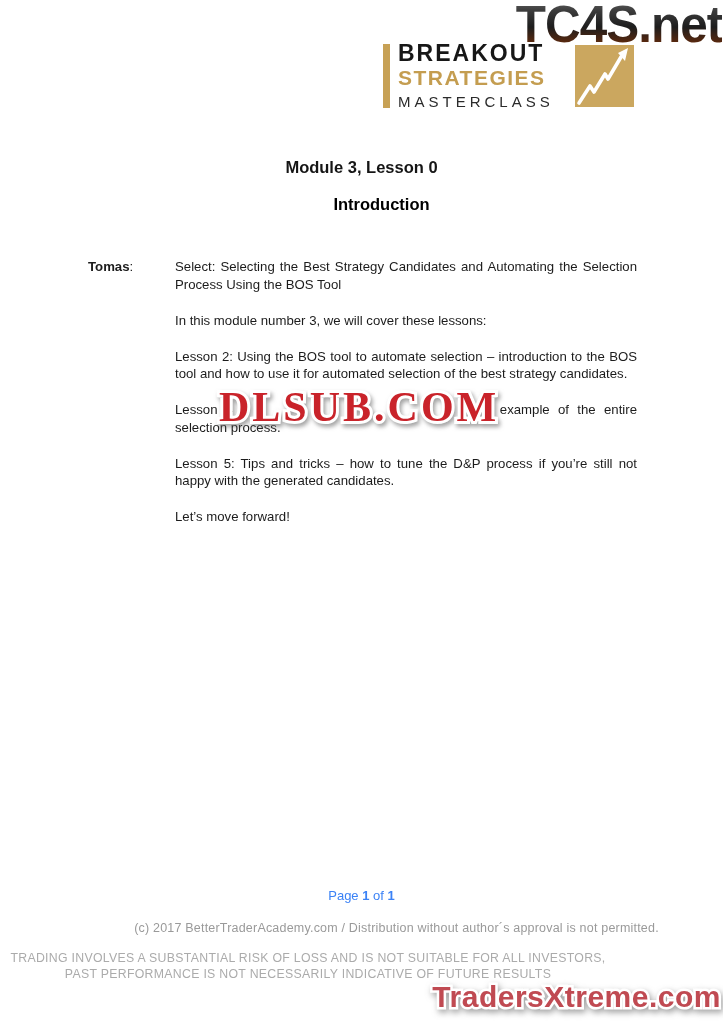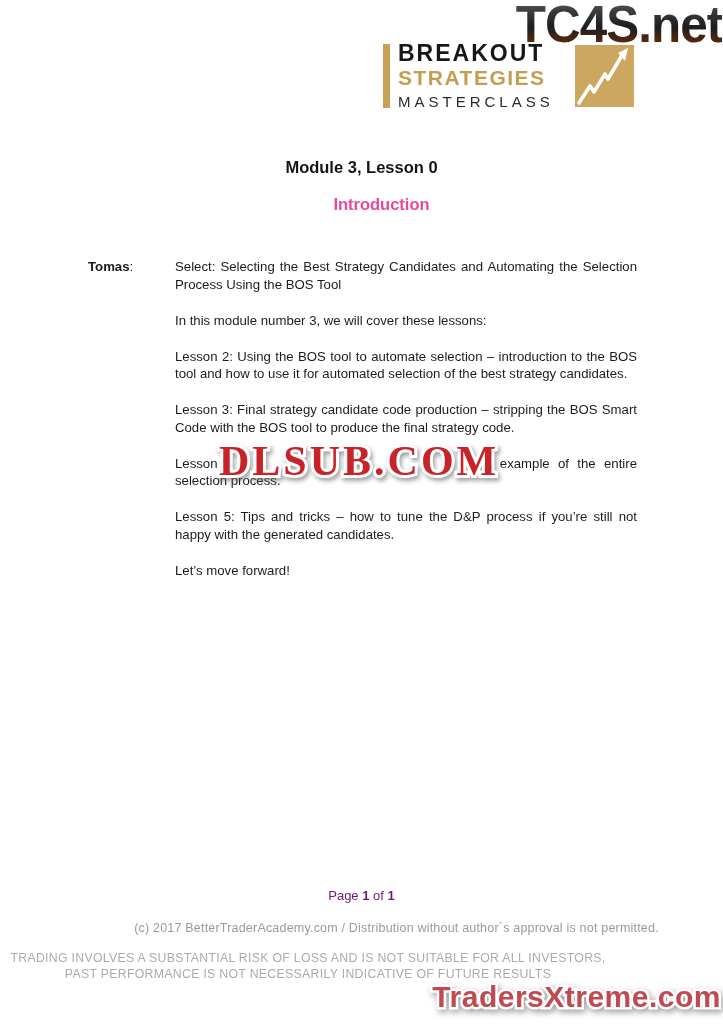--- a/index.html
+++ b/index.html
@@ -27,21 +27,21 @@
   .logo-l1 { font-size:23px; font-weight:700; letter-spacing:2px; color:#171717; line-height:25px; }
   .logo-l2 { font-size:21px; font-weight:700; letter-spacing:1.5px; color:#c49d50; line-height:24px; }
   .logo-l3 { font-size:15px; font-weight:400; letter-spacing:4px; color:#2b2b2b; line-height:20px; margin-top:2px; }
   .logo-square { position:absolute; left:192px; top:4px; width:59px; height:62px; background:#cba75f; }
   .logo-square svg { display:block; }
 
   
   .title1 { position:absolute; left:0; width:723px; top:158px; text-align:center;
             font-size:16.5px; font-weight:700; color:#151515; }
   .title2 { position:absolute; left:0; width:723px; top:195px; text-align:center;
-            font-size:16.5px; font-weight:700; color:#ec4899;padding-left:40px; }
+            font-size:16.5px; font-weight:700; color:#000000;padding-left:40px; }
 
   
   .body-block { position:absolute; left:88px; top:258px; width:549px;
                 font-size:13.2px; line-height:17.6px; color:#1c1c1c; }
   .speaker { position:absolute; left:0; top:0; }
   .speaker b { font-weight:700; }
   .paras { margin-left:87px; width:462px; text-align:justify; }
   .paras p { margin:0 0 18.4px 0; }
   .paras p:last-child { margin-bottom:0; }
   .p-lesson4 { position:relative; }
@@ -52,21 +52,21 @@
     position:absolute; left:44px; top:-15px; z-index:6; white-space:nowrap;
     font-family:"Liberation Serif", serif; font-weight:700;
     font-size:42px; letter-spacing:3px; line-height:1;
     color:#c9232a;
     -webkit-text-stroke:6px #ffffff; paint-order:stroke fill;
     filter:drop-shadow(2px 3px 2px rgba(90,90,90,0.55));
   }
 
   
   .page-num { position:absolute; left:0; width:723px; top:888px; text-align:center;
-              font-size:13px; color:#701a75; }
+              font-size:13px; color:#3b82f6; }
   .page-num .pn-bold { font-weight:700; }
   .copyright { position:absolute; left:0; width:723px; top:921px; text-align:center;
                font-size:12.5px; letter-spacing:0.2px; color:#9a9a9a;margin-left:35px; }
   .disclaimer { position:absolute; left:0; width:616px; top:950px; text-align:center;
                 font-size:12.3px; line-height:16px; letter-spacing:0.3px; color:#ababab; }
 
   
   .tradersx {
     position:absolute; right:2px; top:982px; z-index:6; white-space:nowrap;
     font-weight:700; font-size:30px; letter-spacing:0.5px; line-height:1;
@@ -99,21 +99,20 @@
 
   <div class="title1">Module 3, Lesson 0</div>
   <div class="title2">Introduction</div>
 
   <div class="body-block">
     <div class="speaker"><b>Tomas</b><span>:</span></div>
     <div class="paras">
       <p>Select: Selecting the Best Strategy Candidates and Automating the Selection Process Using the BOS Tool</p>
       <p>In this module number 3, we will cover these lessons:</p>
       <p>Lesson 2: Using the BOS tool to automate selection – introduction to the BOS tool and how to use it for automated selection of the best strategy candidates.</p>
-      <p>Lesson 3: Final strategy candidate code production – stripping the BOS Smart Code with the BOS tool to produce the final strategy code.</p>
       <p class="p-lesson4"><span>Lesson 4</span> <span class="wm-spacer"></span> <span>example of the entire selection process.</span><span class="dlsub">DLSUB.COM</span></p>
       <p>Lesson 5: Tips and tricks – how to tune the D&amp;P process if you’re still not happy with the generated candidates.</p>
       <p>Let’s move forward!</p>
     </div>
   </div>
 
   <div class="page-num"><span>Page </span><span class="pn-bold">1</span><span> of </span><span class="pn-bold">1</span></div>
 
   <div class="copyright">(c) 2017 BetterTraderAcademy.com / Distribution without author´s approval is not permitted.</div>
 

